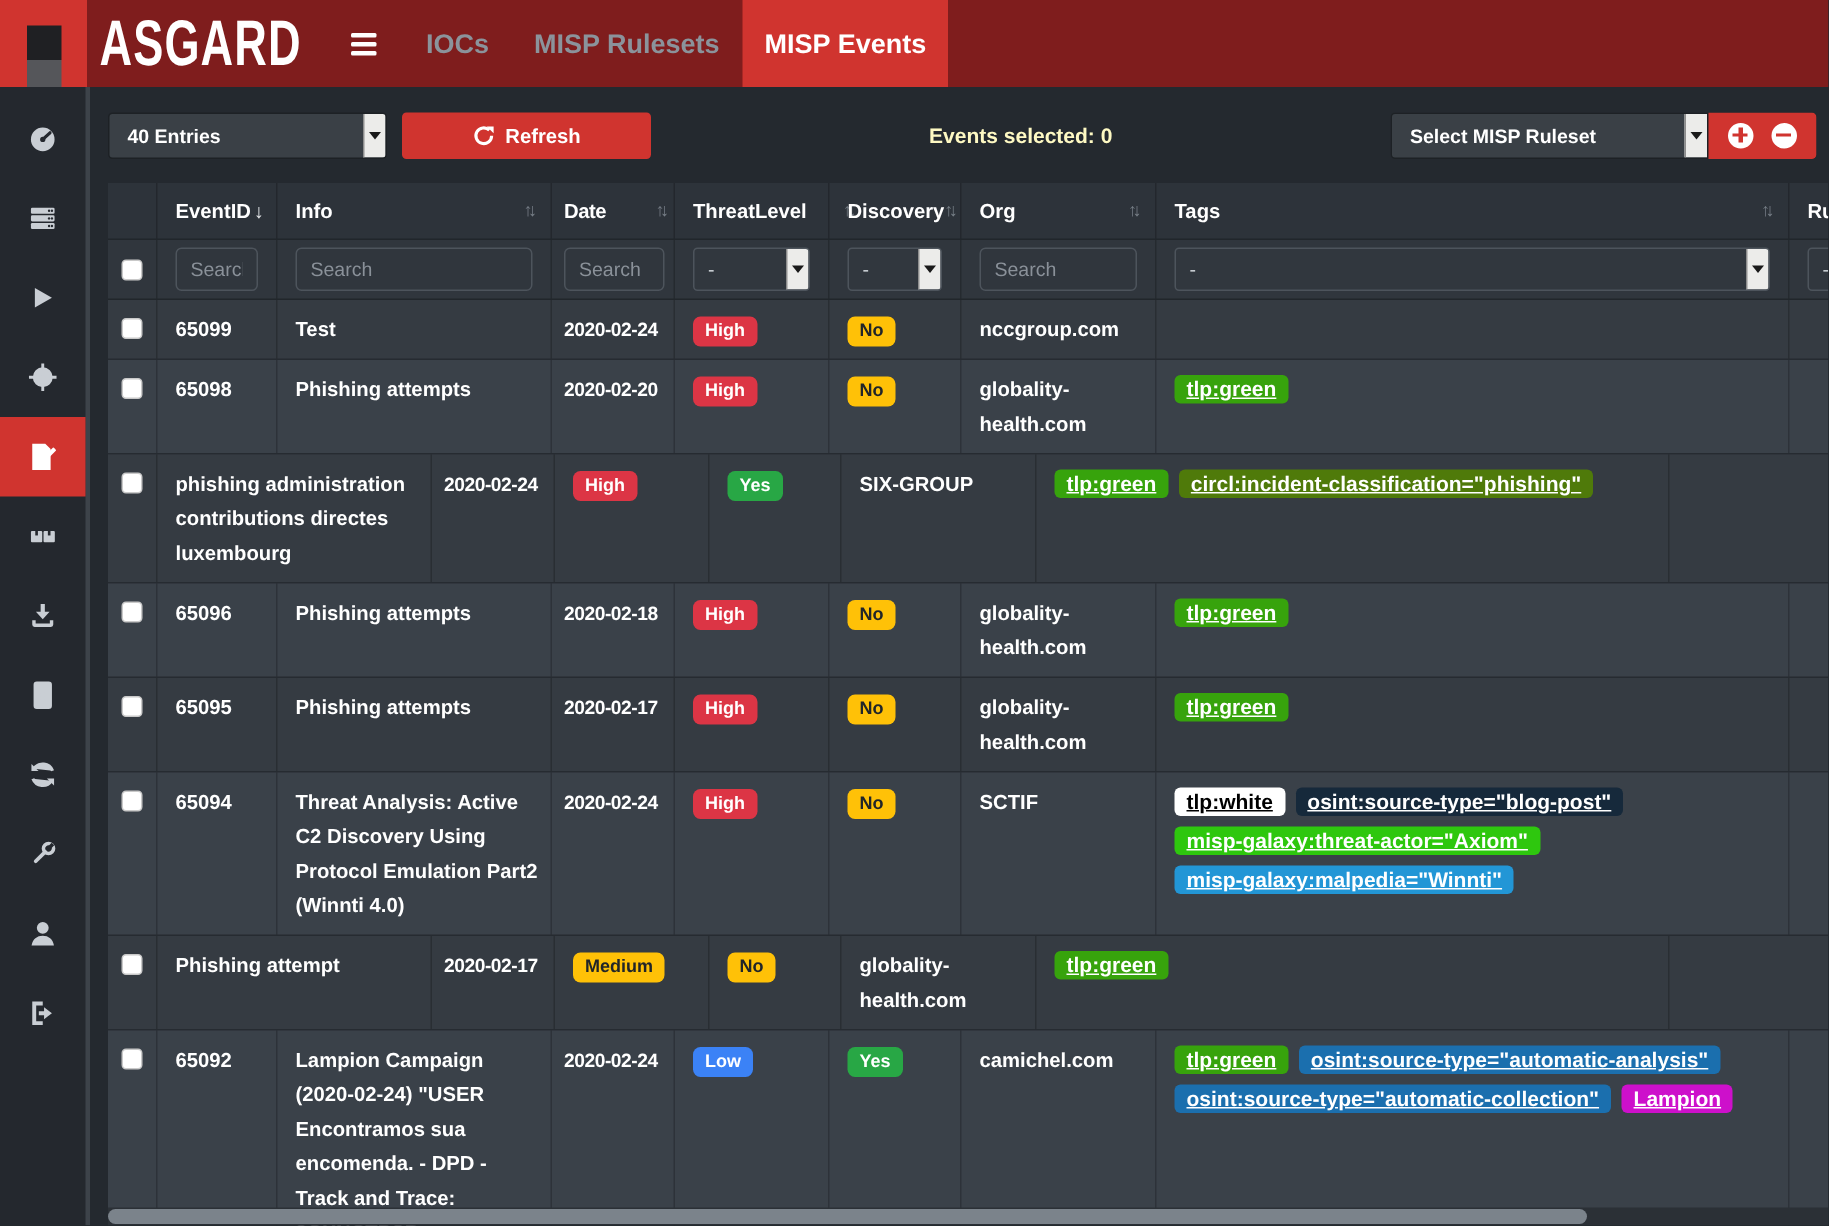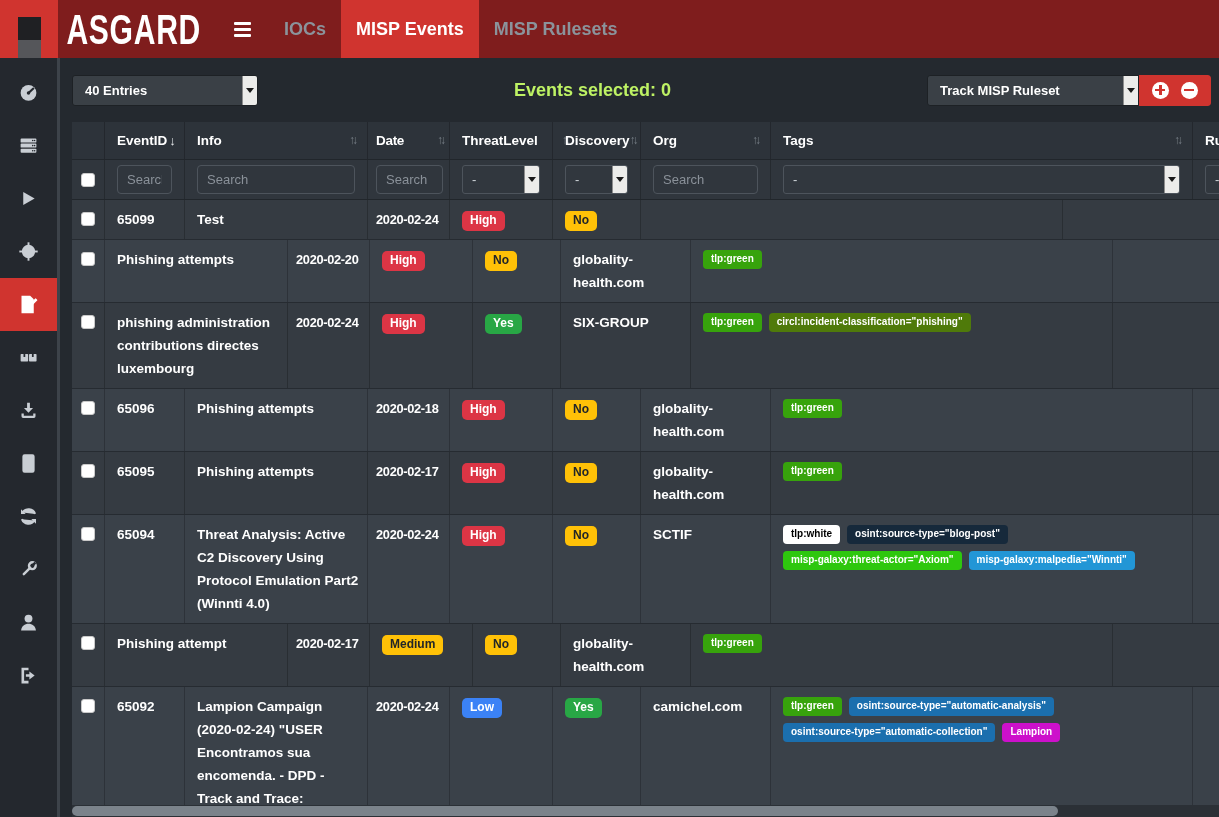--- a/index.html
+++ b/index.html
@@ -32,21 +32,21 @@
   
   .toolbar { height:64px; display:flex; align-items:center; padding-right:8px; }
   .sel { display:flex; align-items:stretch; height:31px; background:#3a4046; border:1px solid #1d2125; border-radius:3px; overflow:hidden; cursor:pointer; }
   .sel .sel-val { color:#fff; font-weight:bold; font-size:13px; display:flex; align-items:center; padding:0 12px; flex:1; }
   .sel .sel-arrow { width:15px; background:#ececea; border-left:1px solid #8d8d8d; display:flex; align-items:center; justify-content:center; }
   .sel .sel-arrow i { width:0; height:0; border-left:4px solid transparent; border-right:4px solid transparent; border-top:5px solid #1a1a1a; }
   .entries-sel { width:186px; }
   .btn-refresh { margin-left:10px; width:166px; height:31px; background:#d0342f; border:none; border-radius:3px; color:#fff;
     font-weight:bold; font-size:13.5px; display:flex; align-items:center; justify-content:center; gap:7px; cursor:pointer;
     font-family:"Liberation Sans", sans-serif; }
-  .events-selected { margin-left:auto; color:#bef264; font-weight:bold; font-size:18px; }
+  .events-selected { margin-left:auto; color:#fef9c3; font-weight:bold; font-size:14px; }
   .ruleset-group { margin-left:auto; display:flex; align-items:stretch; height:31px; border-radius:3px; overflow:hidden; }
   .ruleset-sel { width:212px; border-radius:3px 0 0 3px; }
   .pm-seg { background:#d0342f; display:flex; align-items:center; gap:12px; padding:0 13px; border-radius:0 3px 3px 0; }
   .pmc { width:17px; height:17px; border-radius:50%; background:#fff; position:relative; cursor:pointer; }
   .pmc::before { content:''; position:absolute; left:3.5px; top:7.25px; width:10px; height:2.5px; background:#d0342f; }
   .pmc.plus::after { content:''; position:absolute; top:3.5px; left:7.25px; height:10px; width:2.5px; background:#d0342f; }
 
   
   .tablewrap { width:1181px; }
   .trow { display:flex; width:1181px; }
@@ -78,21 +78,21 @@
   .row.a { background:#353b42; }
   .row.b { background:#3a4149; }
   .h38{min-height:38px}.h57{min-height:57px}.h83{min-height:83px}.h59{min-height:59px}
   .h58{min-height:58px}.h107{min-height:107px}.h150{min-height:150px}
 
   input[type=checkbox] { appearance:none; -webkit-appearance:none; width:14px; height:14px; background:#fff;
     border-radius:3px; border:1px solid #c9c9c9; cursor:pointer; }
 
   .badge { display:inline-block; padding:1px 8px 2px; border-radius:5px; font-size:12px; font-weight:bold; line-height:17px; margin-top:2px; }
   .tagcell { display:flex; flex-wrap:wrap; gap:7px 7px; align-content:flex-start; padding-top:10px; }
-  .tag { display:inline-block; padding:1px 8px 2px; border-radius:4px; font-size:10px; font-weight:bold; line-height:16px; white-space:nowrap; }
+  .tag { display:inline-block; padding:1px 8px 2px; border-radius:4px; font-size:14px; font-weight:bold; line-height:16px; white-space:nowrap;text-decoration:underline; }
 
   
   .hscroll { position:absolute; left:12px; right:0; bottom:0; height:12px; background:#2b3036; }
   .hscroll .thumb { position:absolute; left:0; top:1px; height:10px; width:86%; background:#7b838b; border-radius:5px; }
 </style>
 </head>
 <body>
 
 <div class="screen">
 
@@ -102,22 +102,22 @@
       <div class="logo-inner-gray"></div>
     </div>
     <div class="brand">ASGARD</div>
     <div class="hamburger">
         <span></span>
         <span></span>
         <span></span>
       </div>
     <nav class="topnav">
       <div class="toptab">IOCs</div>
+      <div class="toptab">MISP Rulesets</div>
       <div class="toptab active">MISP Events</div>
-      <div class="toptab">MISP Rulesets</div>
     </nav>
   </header>
 
   <div class="bodywrap">
 
     <aside class="sidebar">
       <div class="side-item">
         <svg viewBox="0 0 24 24">
             <circle cx="12" cy="12.5" r="9"></circle>
             <line x1="12" y1="12.5" x2="17.5" y2="7.5" stroke="#24282e" stroke-width="2.5" stroke-linecap="round"></line>
@@ -223,24 +223,31 @@
 
     <main class="main">
 
       <div class="toolbar">
         <div class="sel entries-sel">
           <span class="sel-val">40 Entries</span>
           <span class="sel-arrow">
               <i></i>
             </span>
         </div>
+        <button class="btn-refresh">
+          <svg width="15" height="15" viewBox="0 0 16 16" fill="none" stroke="#fff" stroke-width="2.2">
+              <path d="M11.96 4.04A5.6 5.6 0 1 0 13.6 8"></path>
+              <path d="M10.2 1.4h4.8v4.8z" fill="#fff" stroke="none"></path>
+            </svg>
+          <span>Refresh</span>
+        </button>
         <div class="events-selected">Events selected: 0</div>
         <div class="ruleset-group">
           <div class="sel ruleset-sel">
-            <span class="sel-val">Track MISP Ruleset</span>
+            <span class="sel-val">Select MISP Ruleset</span>
             <span class="sel-arrow">
                 <i></i>
               </span>
           </div>
           <div class="pm-seg">
             <span class="pmc plus"></span>
             <span class="pmc"></span>
           </div>
         </div>
       </div>
@@ -329,26 +336,28 @@
             </div>
         </div>
 
         <div class="trow row a h38">
           <div class="cell c0"><input type="checkbox" style=""></div>
           <div class="cell c1">65099</div>
           <div class="cell c2">Test</div>
           <div class="cell c3">2020-02-24</div>
           <div class="cell c4"><span class="badge" style="background: rgb(220, 53, 69); color: rgb(255, 255, 255);">High</span></div>
           <div class="cell c5"><span class="badge" style="background: rgb(255, 193, 7); color: rgb(33, 37, 41);">No</span></div>
+          <div class="cell c6">nccgroup.com</div>
           <div class="cell c7 tagcell"></div>
           <div class="cell c8"></div>
         </div>
 
         <div class="trow row b h57">
           <div class="cell c0"><input type="checkbox" style=""></div>
+          <div class="cell c1">65098</div>
           <div class="cell c2">Phishing attempts</div>
           <div class="cell c3">2020-02-20</div>
           <div class="cell c4"><span class="badge" style="background: rgb(220, 53, 69); color: rgb(255, 255, 255);">High</span></div>
           <div class="cell c5"><span class="badge" style="background: rgb(255, 193, 7); color: rgb(33, 37, 41);">No</span></div>
           <div class="cell c6">globality-health.com</div>
           <div class="cell c7 tagcell">
               <span class="tag" style="background: rgb(55, 163, 12); color: rgb(255, 255, 255);">tlp:green</span>
             </div>
           <div class="cell c8"></div>
         </div>

